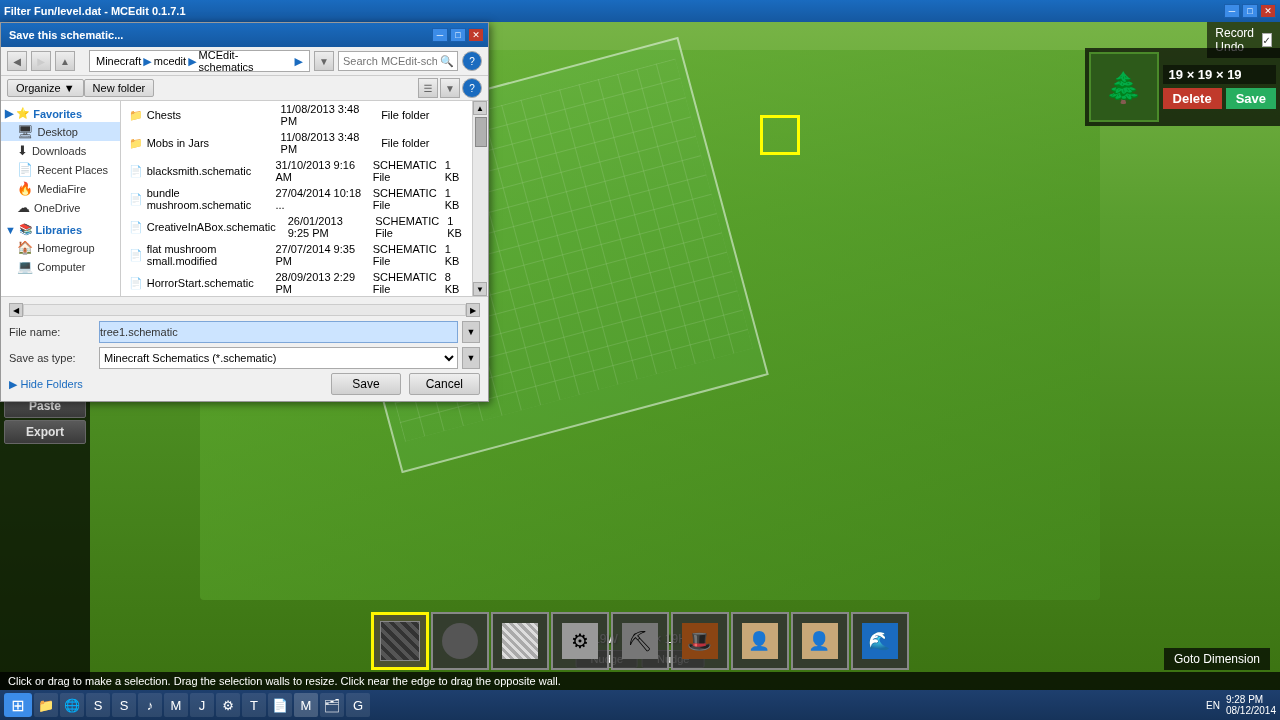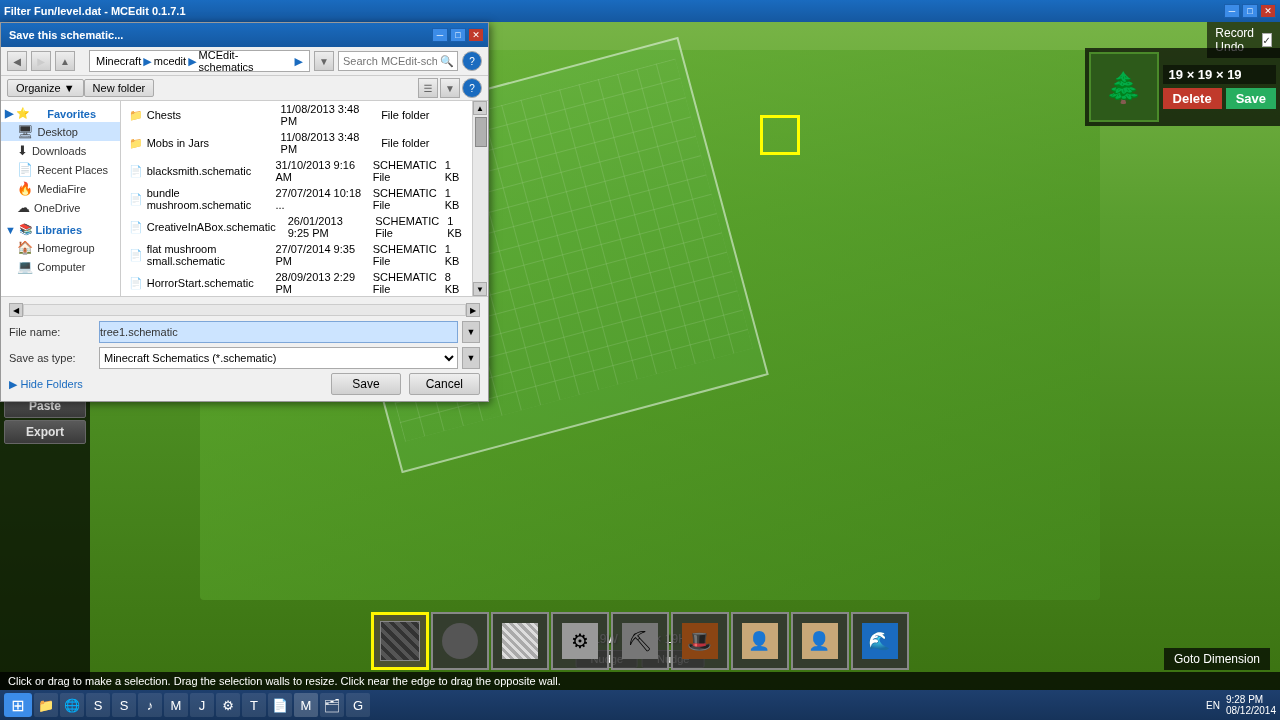--- a/index.html
+++ b/index.html
@@ -573,21 +573,21 @@
         <div class="dialog-nav-btn" style="background:#1a6bbf;color:white;border-radius:50%;">?</div>
       </div>
     </div>
 
     <div class="dialog-content">
 
       <div class="nav-panel">
         <div class="nav-section-header">
           <span style="margin-right:3px;">▶</span>
           <span>⭐</span>
-          <span style="margin-left:17px;">Favorites</span>
+          <span style="margin-left:3px;">Favorites</span>
         </div>
         <div class="nav-item active">
           <span class="nav-icon">🖥</span>
           <span>Desktop</span>
         </div>
         <div class="nav-item">
           <span class="nav-icon">⬇</span>
           <span>Downloads</span>
         </div>
         <div class="nav-item">
@@ -645,37 +645,37 @@
     </div>
     <div class="file-row-date">31/10/2013 9:16 AM</div>
     <div class="file-row-type">SCHEMATIC File</div>
     <div class="file-row-size">1 KB</div>
   </div>
             <div class="file-row">
     <div class="file-row-name">
       <span>📄</span>
       <span>bundle mushroom.schematic</span>
     </div>
-    <div class="file-row-date">27/07/2014 10:18 ...</div>
+    <div class="file-row-date">27/04/2014 10:18 ...</div>
     <div class="file-row-type">SCHEMATIC File</div>
     <div class="file-row-size">1 KB</div>
   </div>
             <div class="file-row">
     <div class="file-row-name">
       <span>📄</span>
       <span>CreativeInABox.schematic</span>
     </div>
     <div class="file-row-date">26/01/2013 9:25 PM</div>
     <div class="file-row-type">SCHEMATIC File</div>
     <div class="file-row-size">1 KB</div>
   </div>
             <div class="file-row">
     <div class="file-row-name">
       <span>📄</span>
-      <span>flat mushroom small.schematic</span>
+      <span>flat mushroom small.modified</span>
     </div>
     <div class="file-row-date">27/07/2014 9:35 PM</div>
     <div class="file-row-type">SCHEMATIC File</div>
     <div class="file-row-size">1 KB</div>
   </div>
             <div class="file-row">
     <div class="file-row-name">
       <span>📄</span>
       <span>HorrorStart.schematic</span>
     </div>

